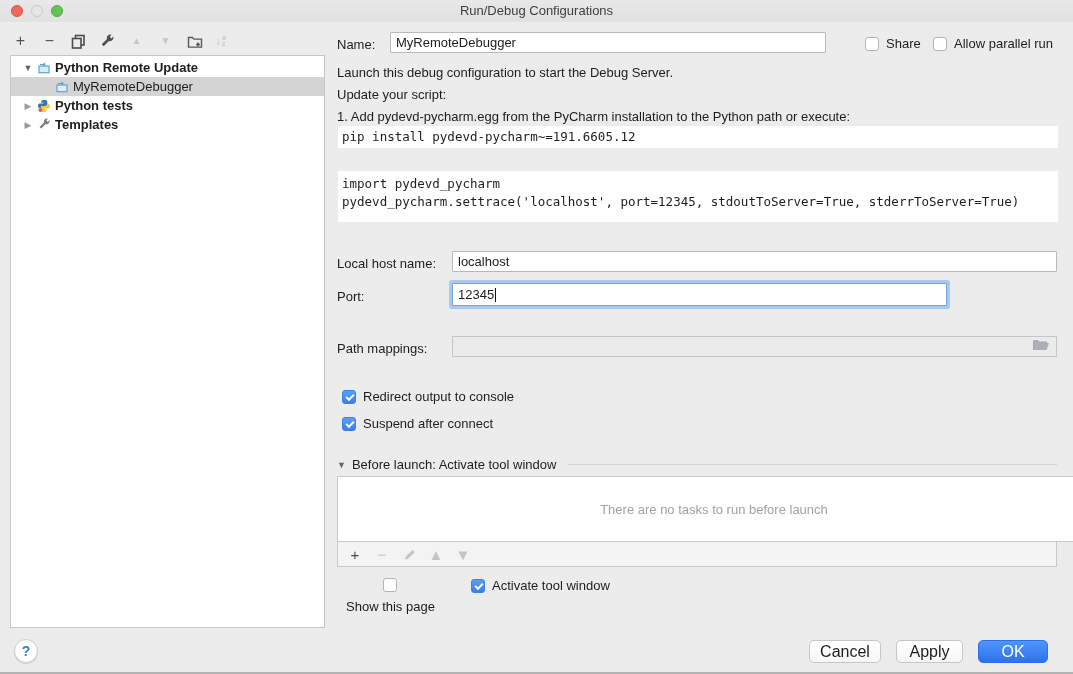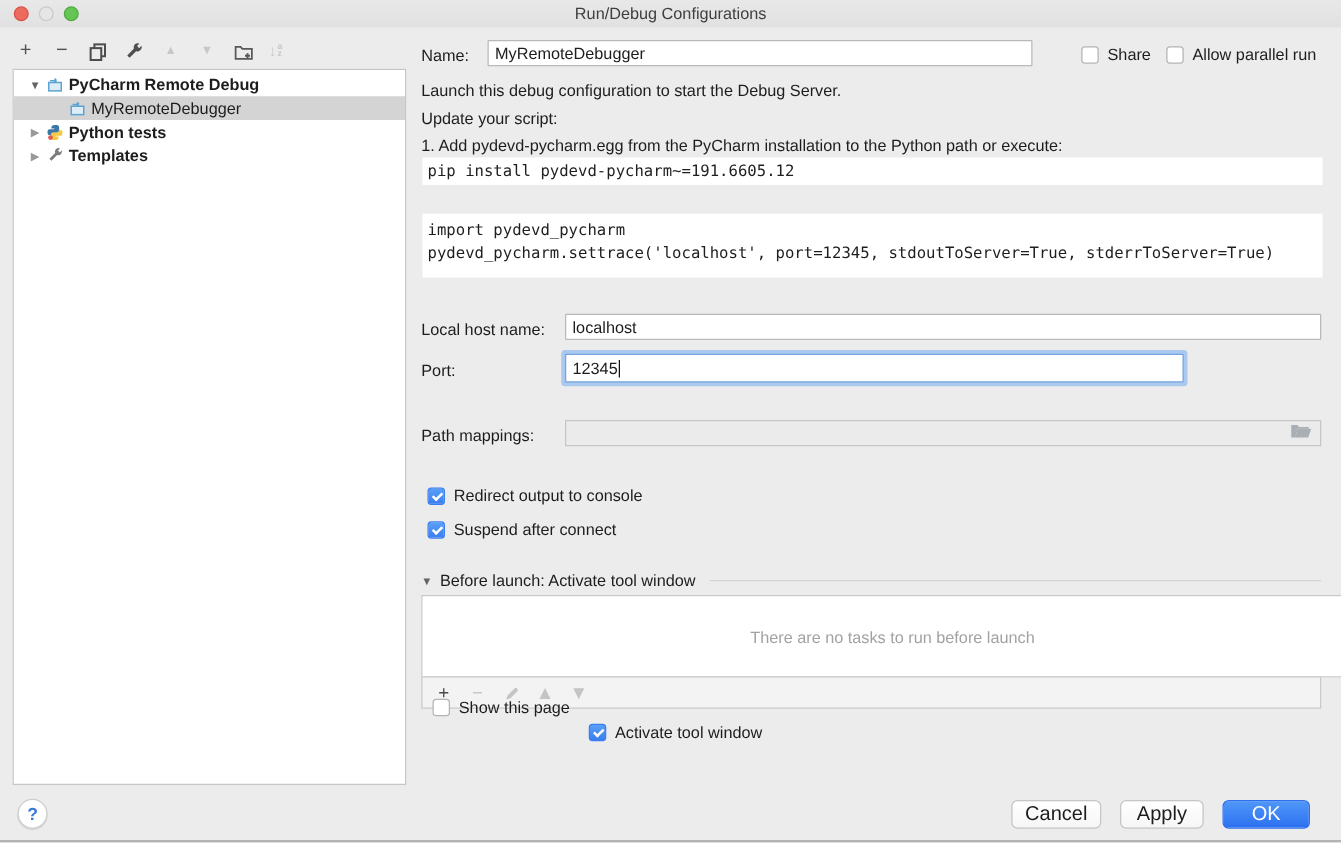--- a/index.html
+++ b/index.html
@@ -111,21 +111,21 @@
 
   <div class="tree-panel">
     <div class="tree-row" style="padding-left:10px">
       <span class="tw">▼</span>
       <span class="ticon">
         <svg width="14" height="14" viewBox="0 0 14 14">
             <path d="M3 3.5h5.2M8.2 3.5 6.6 1.9M8.2 3.5 6.6 5.1" stroke="#5da4d2" stroke-width="1.2" fill="none"></path>
             <rect x="2" y="5" width="10" height="6.7" fill="#dcedf8" stroke="#5da4d2" stroke-width="1.2"></rect>
           </svg>
       </span>
-      <span class="tlabel b">PyCharm Remote Debug</span>
+      <span class="tlabel b">Python Remote Update</span>
     </div>
     <div class="tree-row selected" style="padding-left:42px">
       <span class="ticon">
         <svg width="14" height="14" viewBox="0 0 14 14">
             <path d="M3 3.5h5.2M8.2 3.5 6.6 1.9M8.2 3.5 6.6 5.1" stroke="#5da4d2" stroke-width="1.2" fill="none"></path>
             <rect x="2" y="5" width="10" height="6.7" fill="#dcedf8" stroke="#5da4d2" stroke-width="1.2"></rect>
           </svg>
       </span>
       <span class="tlabel">MyRemoteDebugger</span>
     </div>
@@ -208,21 +208,21 @@
     <span class="sbtn">+</span>
     <span class="sbtn dis">−</span>
     <span class="sbtn dis">
       <svg width="13" height="13" viewBox="0 0 14 14">
           <path d="M2 12.5 3.3 9 9.4 2.9c.5-.5 1.3-.5 1.8 0l.6.6c.5.5.5 1.3 0 1.8L5.7 11.4 2 12.5z" fill="#c4c4c4"></path>
         </svg>
     </span>
     <span class="sbtn dis tri">▲</span>
     <span class="sbtn dis tri">▼</span>
   </div>
-  <div class="cbrow" style="left:346px; top:558px;">
+  <div class="cbrow" style="left:346px; top:578px;flex-direction:column;">
     <span class="cb"></span>
     <span>Show this page</span>
   </div>
   <div class="cbrow" style="left:471px; top:578px;">
     <span class="cb checked"></span>
     <span>Activate tool window</span>
   </div>
 
   <div class="help">
       <span>?</span>

